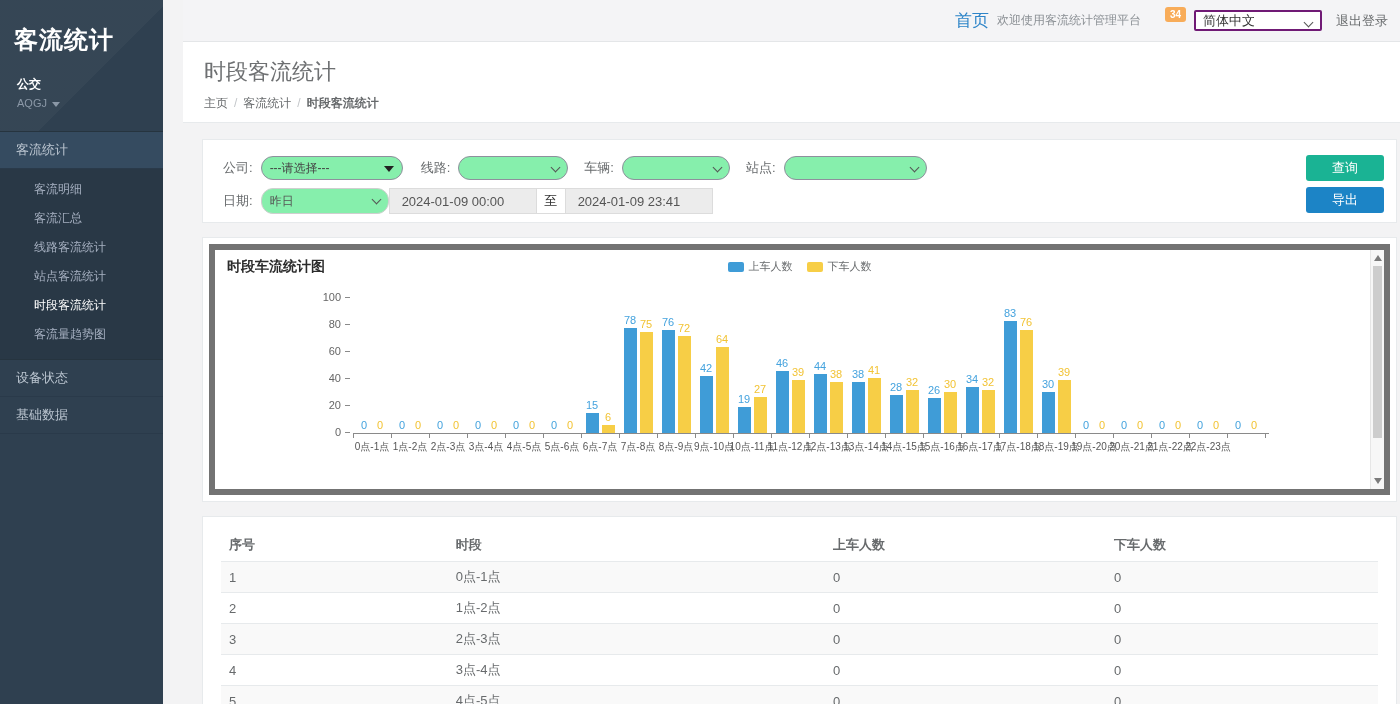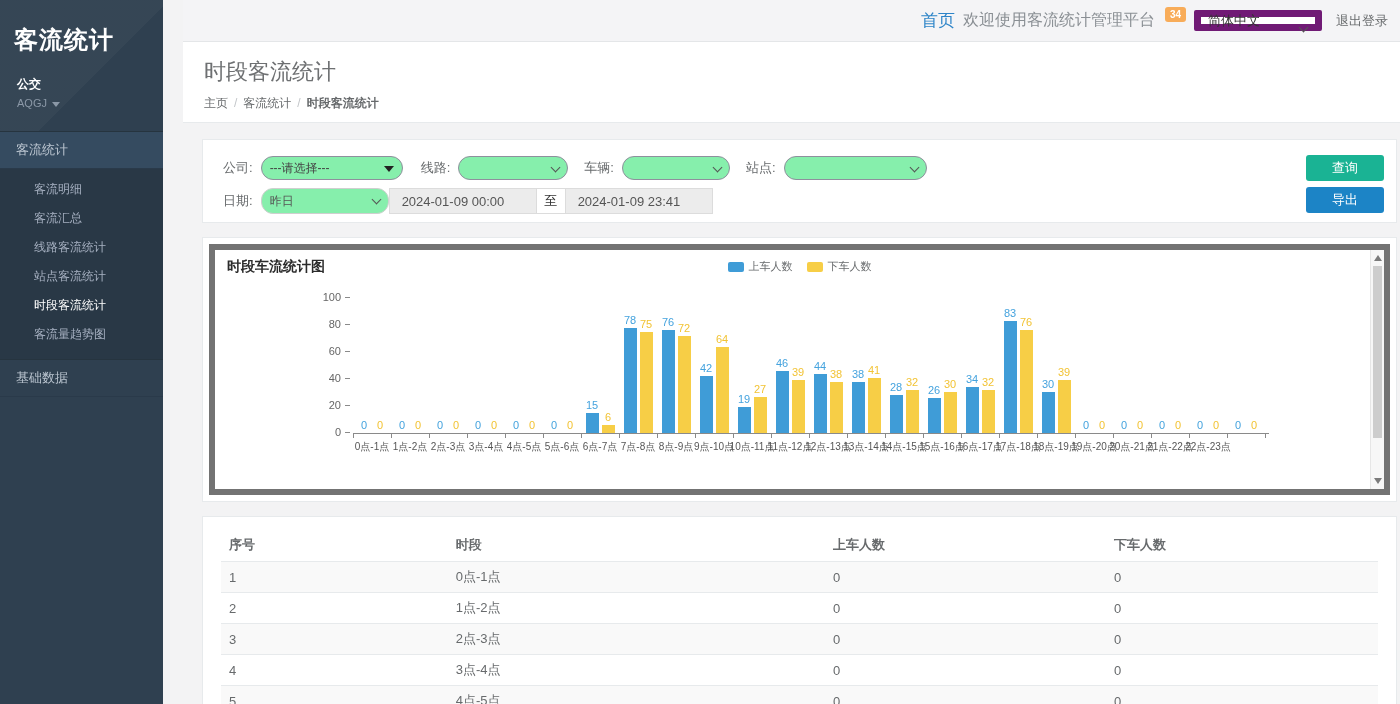--- a/index.html
+++ b/index.html
@@ -19,23 +19,23 @@
   .nav-section.open { background:#354b60; border-top:1px solid #26343f; }
   .submenu { background:#293846; padding:6px 0 10px 0; border-bottom:1px solid #26343f; }
   .submenu-item { font-size:12px; padding:6px 0 6px 34px; cursor:pointer; color:#a7b1c2; }
   .submenu-item.active { color:#ffffff; }
 
   
   .main { flex:1; display:flex; flex-direction:column; height:704px; overflow:hidden;padding-left:20px; }
 
   .topbar { height:42px; background:#f4f4f6; border-bottom:1px solid #e4e6e8; display:flex; align-items:center; justify-content:flex-end; padding-right:12px; }
   .tb-home { font-size:17px; color:#2d84c8; margin-right:8px; cursor:pointer; }
-  .tb-welcome { font-size:16px; color:#8a8f94; margin-right:10px; }
+  .tb-welcome { font-size:12px; color:#8a8f94; margin-right:24px; }
   .tb-badge { background:#f8ac59; color:#fff; font-size:10px; font-weight:bold; border-radius:3px; padding:2px 5px; align-self:flex-start; margin:7px 8px 0 0; }
-  .tb-lang { width:128px; height:21px; background:#fff; border:7px solid #701a75; border-radius:2px; position:relative; display:flex; align-items:center; padding:0 20px 0 7px; font-size:13px; color:#333; margin-right:14px; cursor:pointer; }
+  .tb-lang { width:128px; height:21px; background:#fff; border:2px solid #701a75; border-radius:2px; position:relative; display:flex; align-items:center; padding:0 20px 0 7px; font-size:13px; color:#333; margin-right:14px; cursor:pointer; }
   .tb-logout { font-size:13px; color:#676a6c; cursor:pointer; }
 
   .heading { background:#ffffff; border-bottom:1px solid #e7eaec; padding:15px 0 10px 21px; }
   .page-title { font-size:22px; font-weight:400; color:#6e7072; }
   .breadcrumb { margin-top:8px; font-size:12px; color:#676a6c; }
   .breadcrumb .sep { color:#c3c6c9; margin:0 6px; }
   .breadcrumb .crumb { cursor:pointer; }
   .breadcrumb .crumb.current { font-weight:bold; cursor:default; }
 
   .content { flex:1; padding:16px 3px 0 19px; overflow:hidden; }
@@ -105,20 +105,21 @@
     <nav class="nav">
       <div class="nav-section open">客流统计</div>
       <div class="submenu" id="submenu">
           <div class="submenu-item">客流明细</div>
           <div class="submenu-item">客流汇总</div>
           <div class="submenu-item">线路客流统计</div>
           <div class="submenu-item">站点客流统计</div>
           <div class="submenu-item active">时段客流统计</div>
           <div class="submenu-item">客流量趋势图</div>
         </div>
+      <div class="nav-section">设备状态</div>
       <div class="nav-section">基础数据</div>
     </nav>
   </aside>
 
   <main class="main">
 
     <header class="topbar">
       <span class="tb-home">首页</span>
       <span class="tb-welcome">欢迎使用客流统计管理平台</span>
       <span class="tb-badge">34</span>

